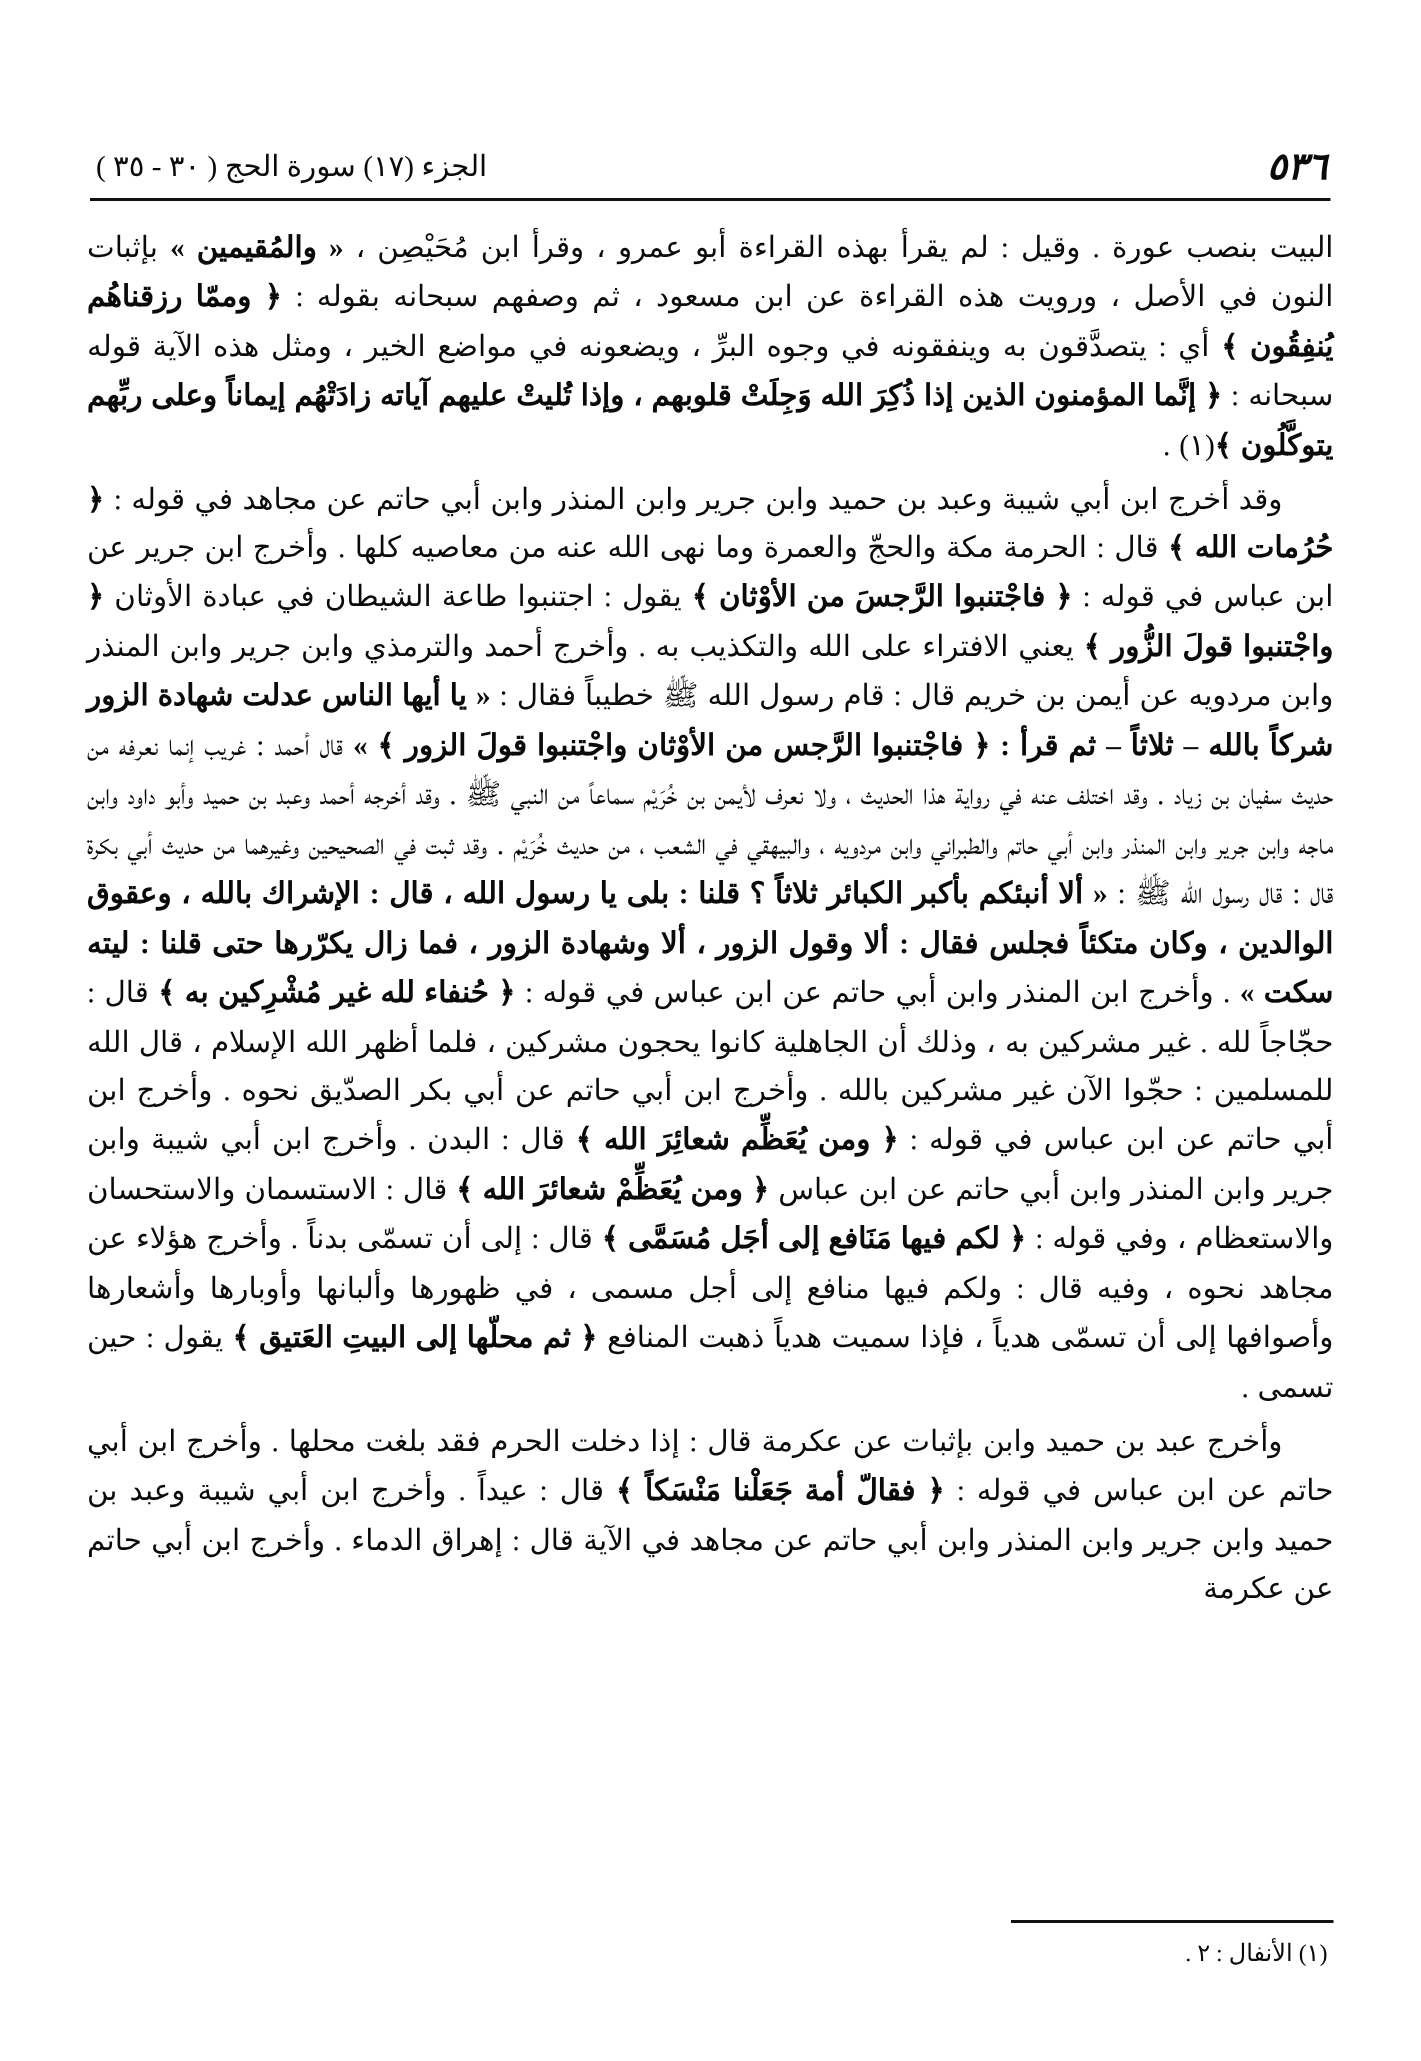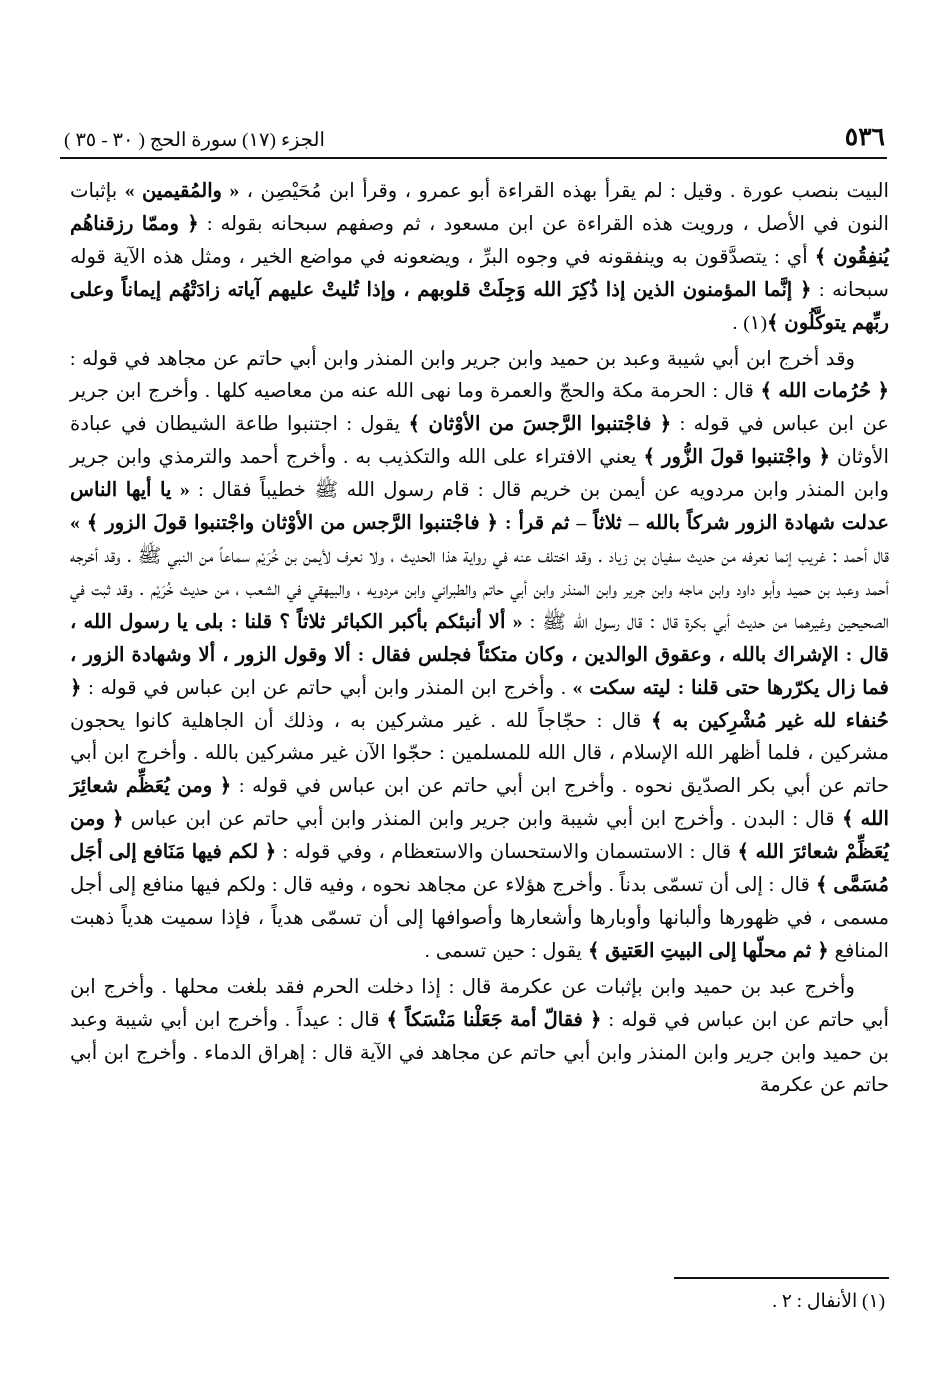--- a/index.html
+++ b/index.html
@@ -21,53 +21,53 @@
     width: 947px;
     height: 1374px;
     box-sizing: border-box;
     padding: 96px 58px 40px 58px;
   }
   
   .header {
     display: flex;
     flex-direction: row-reverse;
     justify-content: space-between;
-    align-items: flex-end;
+    align-items: center;
     direction: rtl;
     font-size: 19px;
     padding: 0 4px 0 6px;
     margin-bottom: 6px;
-    margin-top: 26px;
   }
   .header-chapter {
     font-size: 19.5px;
     letter-spacing: 0.2px;
     white-space: nowrap;
   }
   .header-page {
     font-size: 25px;
     font-weight: 600;
     letter-spacing: 1px;
+    font-style: italic;
   }
   .rule {
     height: 2px;
     background: #111;
     margin: 2px 2px 16px 2px;
   }
   
   .body {
     direction: rtl;
     text-align: justify;
     text-justify: inter-word;
     font-size: 19.6px;
     line-height: 1.68;
     word-spacing: 1px;
   }
   .body p {
-    margin: 0 0 3px 12px;
+    margin: 0 0 3px 0;
     text-align: justify;
   }
   .body p.indent {
     text-indent: 34px;
   }
   .b {
     font-weight: bold;
   }
   
   .footnote-wrap {
@@ -77,21 +77,21 @@
     bottom: 62px;
     direction: rtl;
   }
   .footnote-rule {
     width: 215px;
     height: 1.6px;
     background: #111;
     margin: 0 0 10px auto;
   }
   .footnote {
-    font-size: 19px;
+    font-size: 16px;
     text-align: right;
     padding-right: 4px;
   }
 </style>
 </head>
 <body>
 
 <div class="page">
 
   <div class="header">

